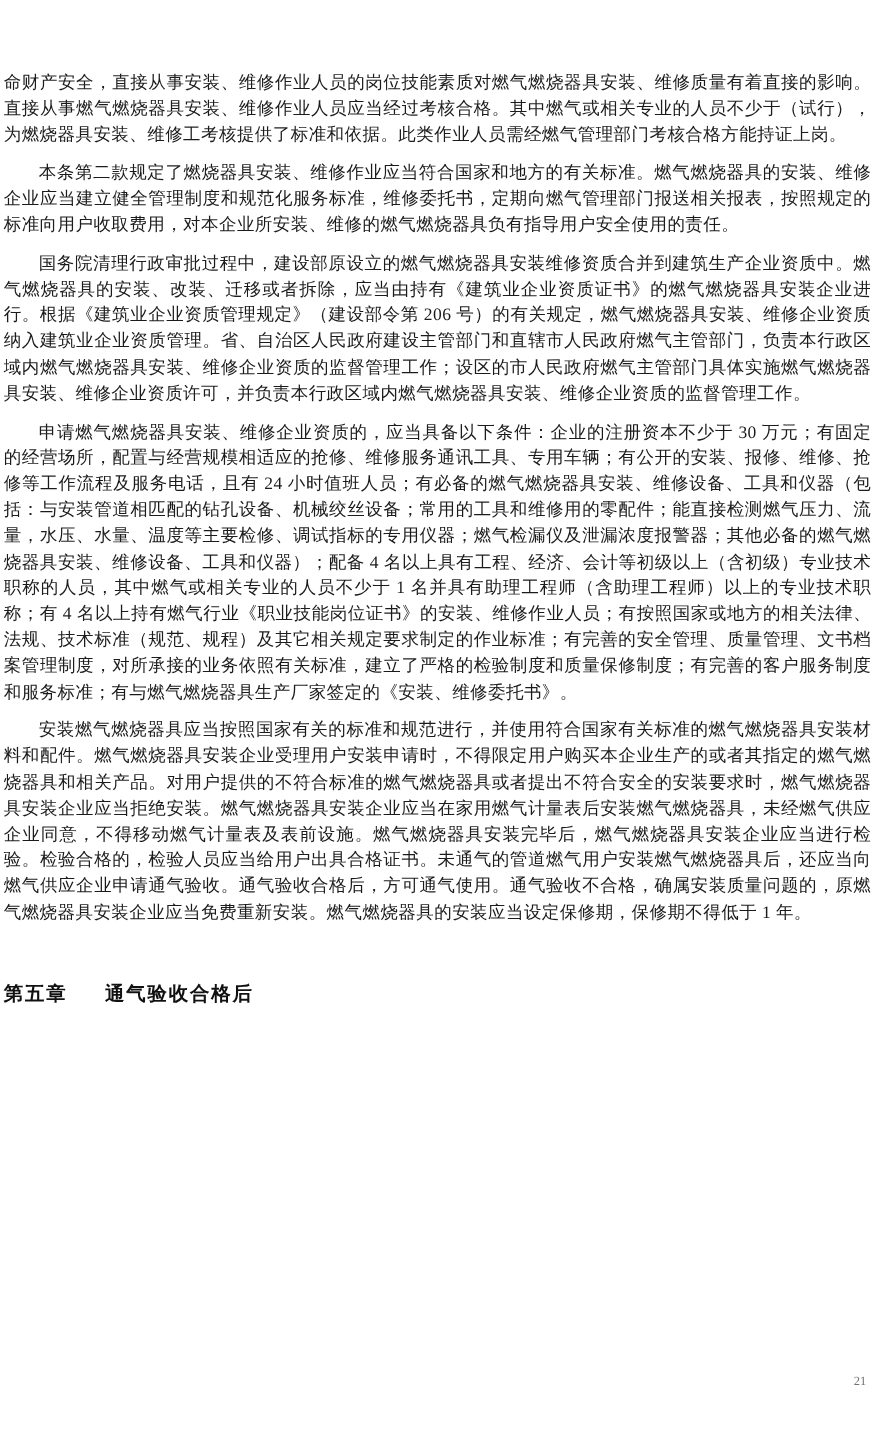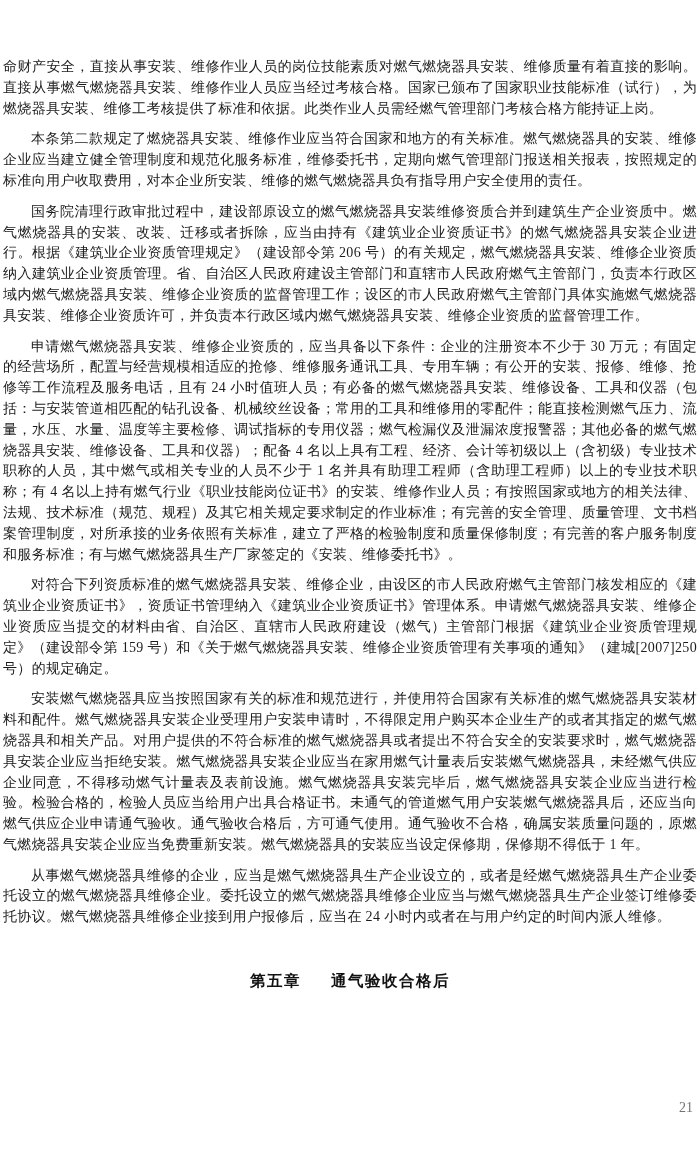--- a/index.html
+++ b/index.html
@@ -21,53 +21,51 @@
     line-height: 20.8px;
     text-align: justify;
     text-indent: 2em;
     letter-spacing: 0.35px;
     word-break: break-all;
   }
   .no-indent { text-indent: 0; }
   .chapter-heading {
     margin: 43px 0 52px 0;
     display: flex;
-    justify-content: center;
+    justify-content: flex-start;
     gap: 30px;
     font-size: 15.5px;
     font-weight: bold;
     letter-spacing: 1.5px;
     color: #111111;
   }
   .page-number {
     position: absolute;
     right: 7px;
     top: 1100px;
-    font-size: 14px;
+    font-size: 10px;
     color: #737373;
   }
 </style>
 </head>
 <body>
 
 <div class="page">
 
-  <p class="body-para no-indent">命财产安全，直接从事安装、维修作业人员的岗位技能素质对燃气燃烧器具安装、维修质量有着直接的影响。直接从事燃气燃烧器具安装、维修作业人员应当经过考核合格。国家已颁布了国家职业技能标准（试行），为燃烧器具安装、维修工考核提供了标准和依据。此类作业人员需经燃气管理部门考核合格方能持证上岗。</p>
+  <p class="body-para no-indent">命财产安全，直接从事安装、维修作业人员的岗位技能素质对燃气燃烧器具安装、维修质量有着直接的影响。直接从事燃气燃烧器具安装、维修作业人员应当经过考核合格。其中燃气或相关专业的人员不少于（试行），为燃烧器具安装、维修工考核提供了标准和依据。此类作业人员需经燃气管理部门考核合格方能持证上岗。</p>
 
   <p class="body-para">本条第二款规定了燃烧器具安装、维修作业应当符合国家和地方的有关标准。燃气燃烧器具的安装、维修企业应当建立健全管理制度和规范化服务标准，维修委托书，定期向燃气管理部门报送相关报表，按照规定的标准向用户收取费用，对本企业所安装、维修的燃气燃烧器具负有指导用户安全使用的责任。</p>
 
   <p class="body-para">国务院清理行政审批过程中，建设部原设立的燃气燃烧器具安装维修资质合并到建筑生产企业资质中。燃气燃烧器具的安装、改装、迁移或者拆除，应当由持有《建筑业企业资质证书》的燃气燃烧器具安装企业进行。根据《建筑业企业资质管理规定》（建设部令第 206 号）的有关规定，燃气燃烧器具安装、维修企业资质纳入建筑业企业资质管理。省、自治区人民政府建设主管部门和直辖市人民政府燃气主管部门，负责本行政区域内燃气燃烧器具安装、维修企业资质的监督管理工作；设区的市人民政府燃气主管部门具体实施燃气燃烧器具安装、维修企业资质许可，并负责本行政区域内燃气燃烧器具安装、维修企业资质的监督管理工作。</p>
 
   <p class="body-para">申请燃气燃烧器具安装、维修企业资质的，应当具备以下条件：企业的注册资本不少于 30 万元；有固定的经营场所，配置与经营规模相适应的抢修、维修服务通讯工具、专用车辆；有公开的安装、报修、维修、抢修等工作流程及服务电话，且有 24 小时值班人员；有必备的燃气燃烧器具安装、维修设备、工具和仪器（包括：与安装管道相匹配的钻孔设备、机械绞丝设备；常用的工具和维修用的零配件；能直接检测燃气压力、流量，水压、水量、温度等主要检修、调试指标的专用仪器；燃气检漏仪及泄漏浓度报警器；其他必备的燃气燃烧器具安装、维修设备、工具和仪器）；配备 4 名以上具有工程、经济、会计等初级以上（含初级）专业技术职称的人员，其中燃气或相关专业的人员不少于 1 名并具有助理工程师（含助理工程师）以上的专业技术职称；有 4 名以上持有燃气行业《职业技能岗位证书》的安装、维修作业人员；有按照国家或地方的相关法律、法规、技术标准（规范、规程）及其它相关规定要求制定的作业标准；有完善的安全管理、质量管理、文书档案管理制度，对所承接的业务依照有关标准，建立了严格的检验制度和质量保修制度；有完善的客户服务制度和服务标准；有与燃气燃烧器具生产厂家签定的《安装、维修委托书》。</p>
 
-  <p class="body-para">对符合下列资质标准的燃气燃烧器具安装、维修企业，由设区的市人民政府燃气主管部门核发相应的《建筑业企业资质证书》，资质证书管理纳入《建筑业企业资质证书》管理体系。申请燃气燃烧器具安装、维修企业资质应当提交的材料由省、自治区、直辖市人民政府建设（燃气）主管部门根据《建筑业企业资质管理规定》（建设部令第 159 号）和《关于燃气燃烧器具安装、维修企业资质管理有关事项的通知》（建城[2007]250 号）的规定确定。</p>
 
   <p class="body-para">安装燃气燃烧器具应当按照国家有关的标准和规范进行，并使用符合国家有关标准的燃气燃烧器具安装材料和配件。燃气燃烧器具安装企业受理用户安装申请时，不得限定用户购买本企业生产的或者其指定的燃气燃烧器具和相关产品。对用户提供的不符合标准的燃气燃烧器具或者提出不符合安全的安装要求时，燃气燃烧器具安装企业应当拒绝安装。燃气燃烧器具安装企业应当在家用燃气计量表后安装燃气燃烧器具，未经燃气供应企业同意，不得移动燃气计量表及表前设施。燃气燃烧器具安装完毕后，燃气燃烧器具安装企业应当进行检验。检验合格的，检验人员应当给用户出具合格证书。未通气的管道燃气用户安装燃气燃烧器具后，还应当向燃气供应企业申请通气验收。通气验收合格后，方可通气使用。通气验收不合格，确属安装质量问题的，原燃气燃烧器具安装企业应当免费重新安装。燃气燃烧器具的安装应当设定保修期，保修期不得低于 1 年。</p>
 
-  <p class="body-para">从事燃气燃烧器具维修的企业，应当是燃气燃烧器具生产企业设立的，或者是经燃气燃烧器具生产企业委托设立的燃气燃烧器具维修企业。委托设立的燃气燃烧器具维修企业应当与燃气燃烧器具生产企业签订维修委托协议。燃气燃烧器具维修企业接到用户报修后，应当在 24 小时内或者在与用户约定的时间内派人维修。</p>
 
   <h2 class="chapter-heading">
     <span>第五章</span>
     <span>通气验收合格后</span>
   </h2>
 
 
   <div class="page-number">21</div>
 
 </div>

